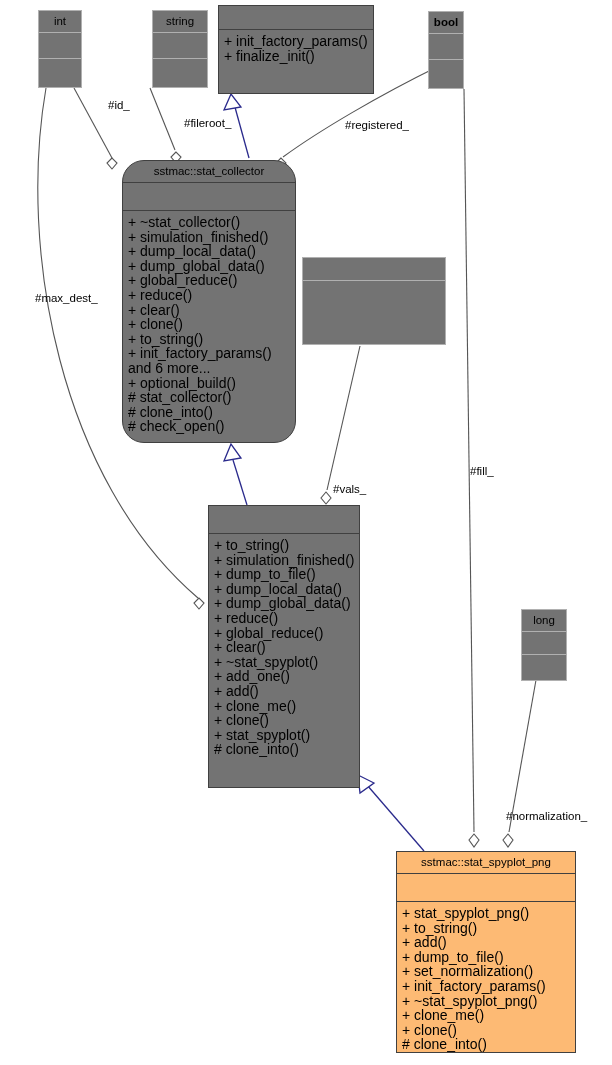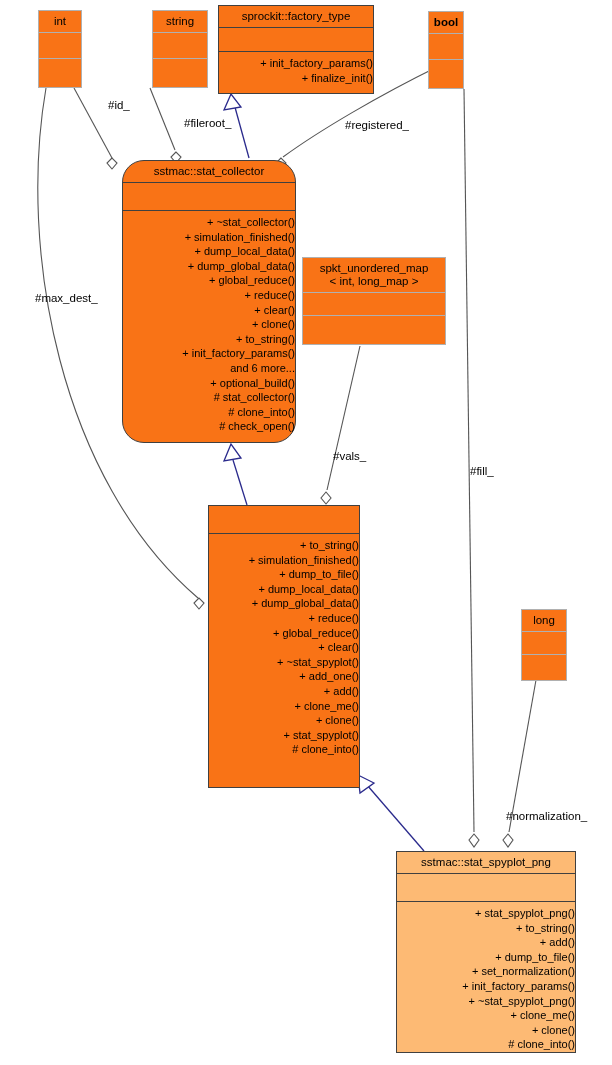--- a/index.html
+++ b/index.html
@@ -19,21 +19,21 @@
     position: absolute;
     left: 0;
     top: 0;
     width: 612px;
     height: 1065px;
     pointer-events: none;
   }
   .uml-box {
     position: absolute;
     box-sizing: border-box;
-    background: #f97316;
+    background: #737373;
     display: flex;
     flex-direction: column;
   }
   .uml-box.plain {
     border: 1px solid #b0b0b0;
   }
   .uml-box.strong {
     border: 1px solid #404040;
   }
   .uml-box.filled {
@@ -58,25 +58,24 @@
   }
   .uml-box.plain .uml-attrs { border-bottom: 1px solid #b0b0b0; }
   .uml-box.strong .uml-attrs,
   .uml-box.filled .uml-attrs { border-bottom: 1px solid #404040; }
 
   .uml-ops {
     flex: 1 1 auto;
     padding: 4px 0 4px 5px;
   }
   .uml-ops .op {
-    font-size: 11px;
+    font-size: 14px;
     line-height: 14.6px;
     color: #000000;
     white-space: nowrap;
-    text-align: right;
   }
   .edge-label {
     position: absolute;
     font-size: 11.5px;
     line-height: 13px;
     color: #000000;
     white-space: nowrap;
   }
   .tiny-box .uml-attrs { min-height: 25px; }
   .tiny-box .uml-ops { min-height: 25px; padding: 0; }
@@ -125,21 +124,20 @@
     <div class="uml-ops"></div>
   </div>
 
   <div class="uml-box plain tiny-box" style="left:152px; top:10px; width:56px; height:78px;">
     <div class="uml-title">string</div>
     <div class="uml-attrs"></div>
     <div class="uml-ops"></div>
   </div>
 
   <div class="uml-box strong" style="left:218px; top:5px; width:156px; height:89px;">
-    <div class="uml-title">sprockit::factory_type</div>
     <div class="uml-attrs" style="min-height:23px;"></div>
     <div class="uml-ops">
       <div class="op">+ init_factory_params()</div>
       <div class="op">+ finalize_init()</div>
     </div>
   </div>
 
   <div class="uml-box plain tiny-box" style="left:428px; top:11px; width:36px; height:78px;font-weight:bold;">
     <div class="uml-title">bool</div>
     <div class="uml-attrs"></div>
@@ -162,22 +160,20 @@
       <div class="op">+ init_factory_params()</div>
       <div class="op">and 6 more...</div>
       <div class="op">+ optional_build()</div>
       <div class="op"># stat_collector()</div>
       <div class="op"># clone_into()</div>
       <div class="op"># check_open()</div>
     </div>
   </div>
 
   <div class="uml-box plain" style="left:302px; top:257px; width:144px; height:88px;">
-    <div class="uml-title">spkt_unordered_map
-&lt; int, long_map &gt;</div>
     <div class="uml-attrs" style="min-height:22px;"></div>
     <div class="uml-ops" style="min-height:22px; padding:0;"></div>
   </div>
 
   <div class="uml-box strong" style="left:208px; top:505px; width:152px; height:283px;">
     <div class="uml-attrs" style="min-height:27px;"></div>
     <div class="uml-ops">
       <div class="op">+ to_string()</div>
       <div class="op">+ simulation_finished()</div>
       <div class="op">+ dump_to_file()</div>
@@ -216,17 +212,17 @@
       <div class="op">+ clone_me()</div>
       <div class="op">+ clone()</div>
       <div class="op"># clone_into()</div>
     </div>
   </div>
 
   <div class="edge-label" style="left:108px; top:99px;">#id_</div>
   <div class="edge-label" style="left:184px; top:117px;">#fileroot_</div>
   <div class="edge-label" style="left:345px; top:119px;">#registered_</div>
   <div class="edge-label" style="left:35px; top:292px;">#max_dest_</div>
-  <div class="edge-label" style="left:333px; top:450px;">#vals_</div>
+  <div class="edge-label" style="left:333px; top:483px;">#vals_</div>
   <div class="edge-label" style="left:470px; top:465px;">#fill_</div>
   <div class="edge-label" style="left:506px; top:810px;">#normalization_</div>
 
 </div>
 
 </body></html>

